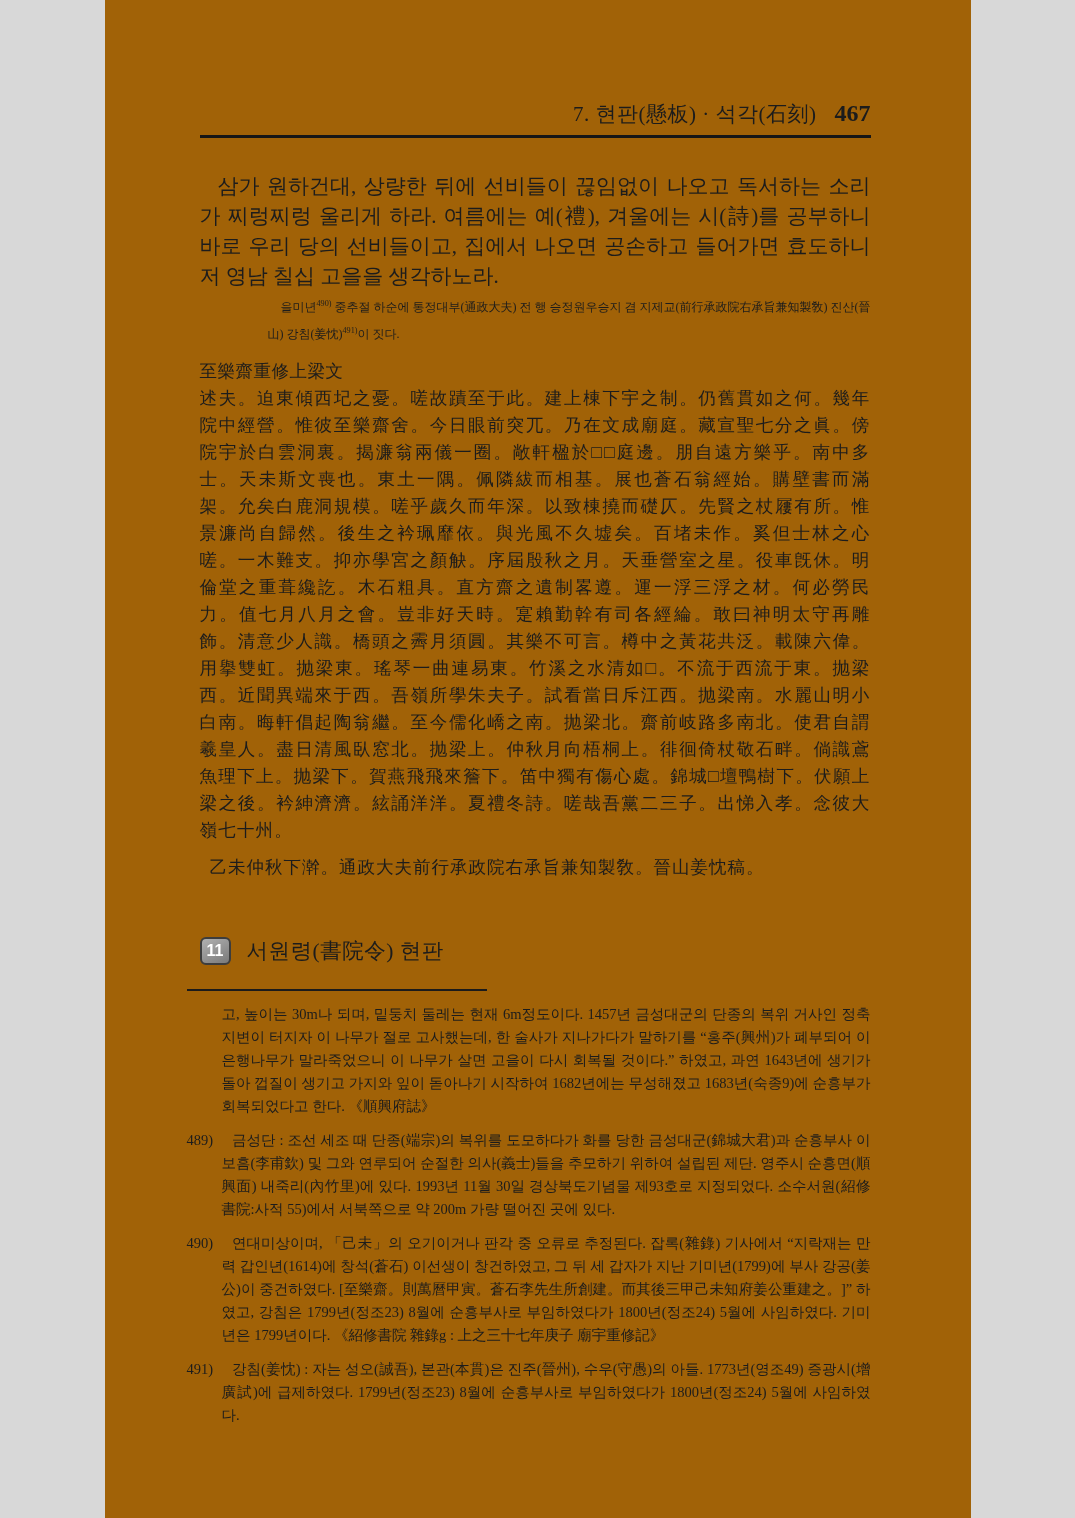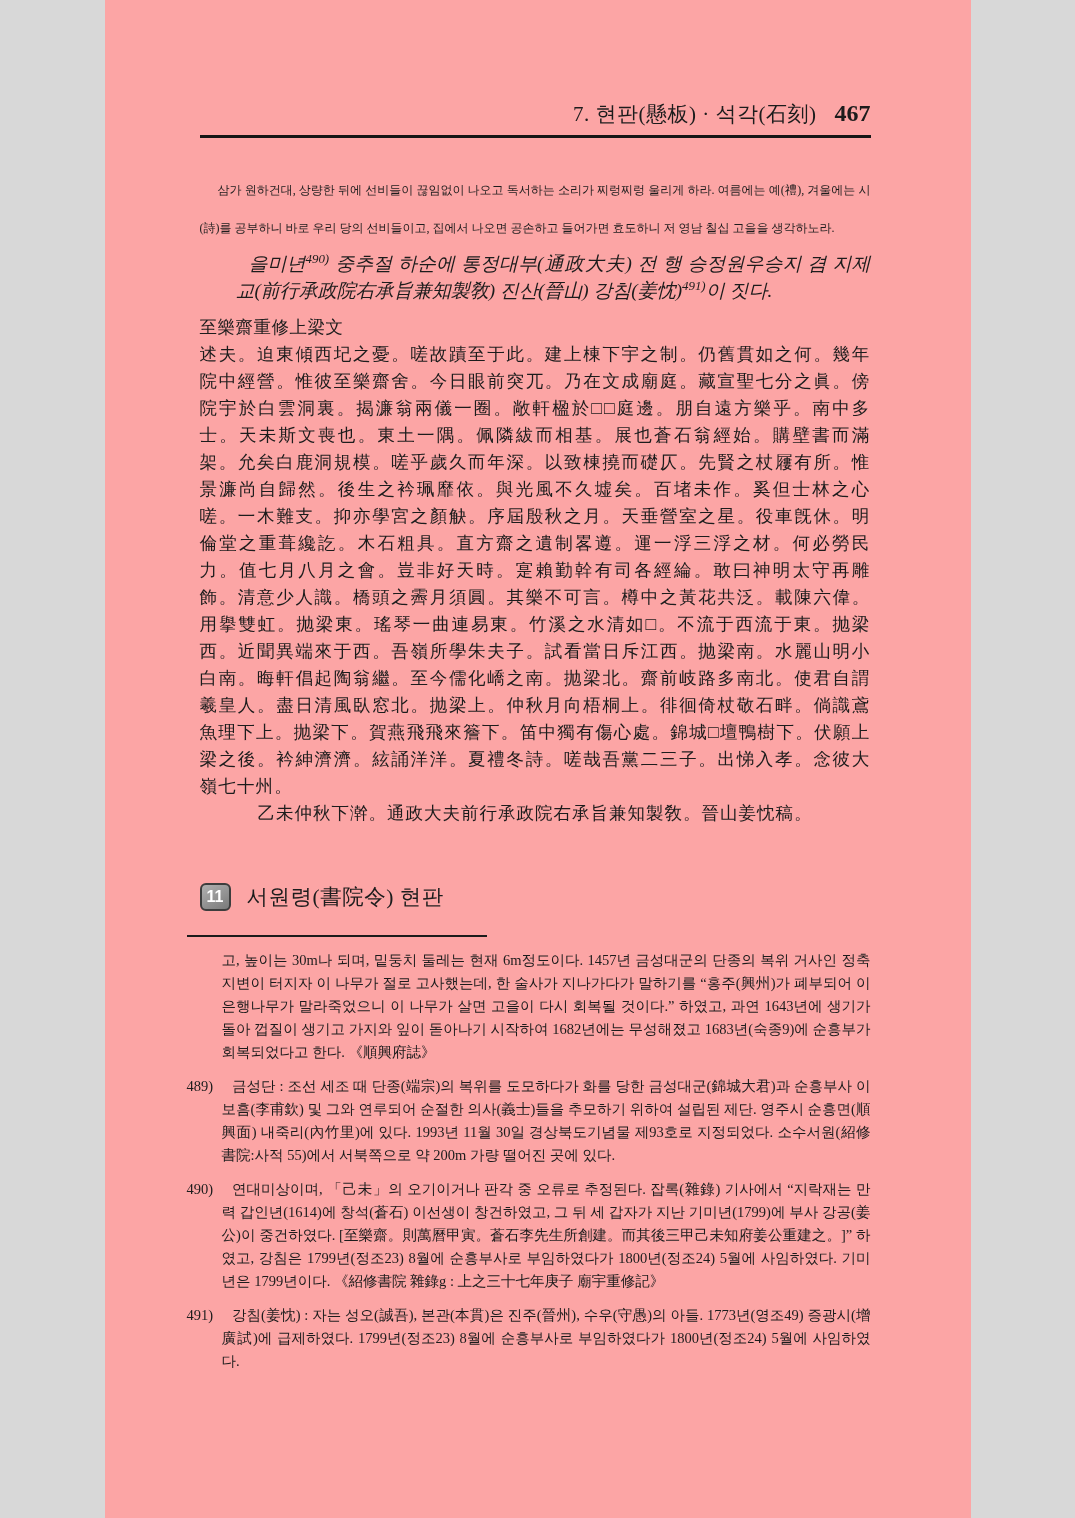--- a/index.html
+++ b/index.html
@@ -2,21 +2,21 @@
 <html><head>
 <meta charset="utf-8">
 <style>
   * { box-sizing: border-box; }
   html, body { margin: 0; padding: 0; background: #d8d8d8; }
   .page {
     position: relative;
     width: 866px;
     height: 1518px;
     margin: 0 auto;
-    background: #fca5a5;
+    background: #a16207;
     font-family: "Liberation Serif", "DejaVu Serif", serif;
     color: #1c1c1c;
     overflow: hidden;
   }
   .content { padding: 0 100px 0 95px; }
 
   
   .page-header {
     display: flex;
     justify-content: flex-end;
@@ -27,58 +27,56 @@
   .chapter { font-size: 21px; letter-spacing: 0.5px; }
   .pagenum { font-size: 24px; font-weight: bold; }
   .header-rule {
     border: none;
     border-top: 3px solid #161616;
     margin: 7px 0 0 0;
   }
 
   
   .para {
-    font-size: 12px;
-    line-height: 38px;
+    font-size: 21px;
+    line-height: 30px;
     text-align: justify;
     margin: 0;
   }
   .indent { text-indent: 18px; }
   .para-1 { margin-top: 33px; }
 
   .attribution {
-    font-size: 19px;
+    font-size: 12px;
     line-height: 27px;
-    margin: 3px 0 0 36px;
+    margin: 3px 0 0 68px;
     text-indent: 13px;
     text-align: justify;
-    font-style: italic;
   }
   sup { font-size: 0.68em; vertical-align: super; line-height: 0; }
 
   .hanmun-title {
     font-size: 17.5px;
     line-height: 26px;
     margin: 10px 0 0 0;
     letter-spacing: 0.5px;
   }
   .hanmun-body {
     font-size: 17.5px;
     line-height: 27px;
     margin: 1px 0 0 0;
     text-align: justify;
     letter-spacing: 1.2px;
     word-break: break-all;
   }
   .hanmun-colophon {
     font-size: 17.5px;
     line-height: 27px;
-    margin: 0;
+    margin: 10px;
     letter-spacing: 1px;
-    text-align: center;
   }
 
   
   .section-heading {
     margin-top: 55px;
     display: flex;
     align-items: center;
   }
   .badge {
     display: inline-flex;

